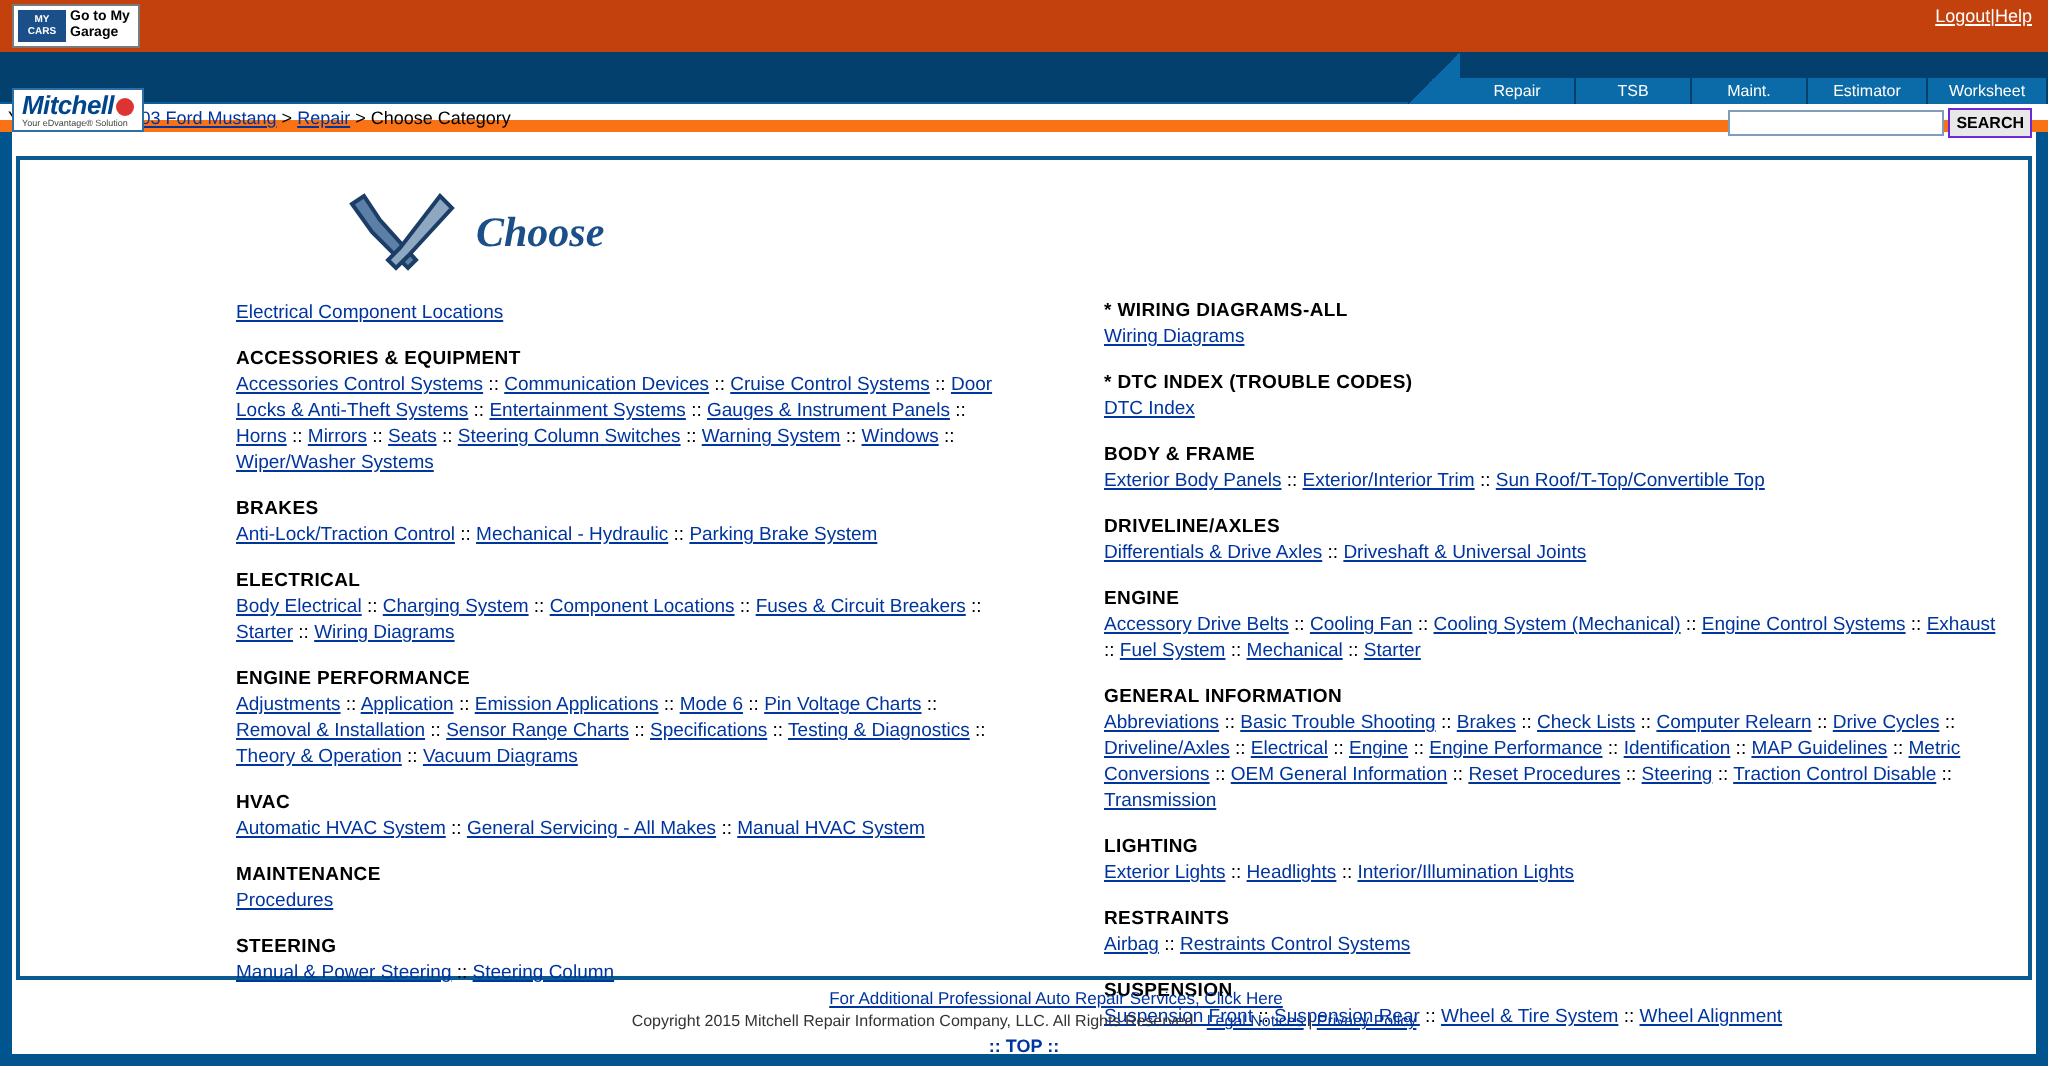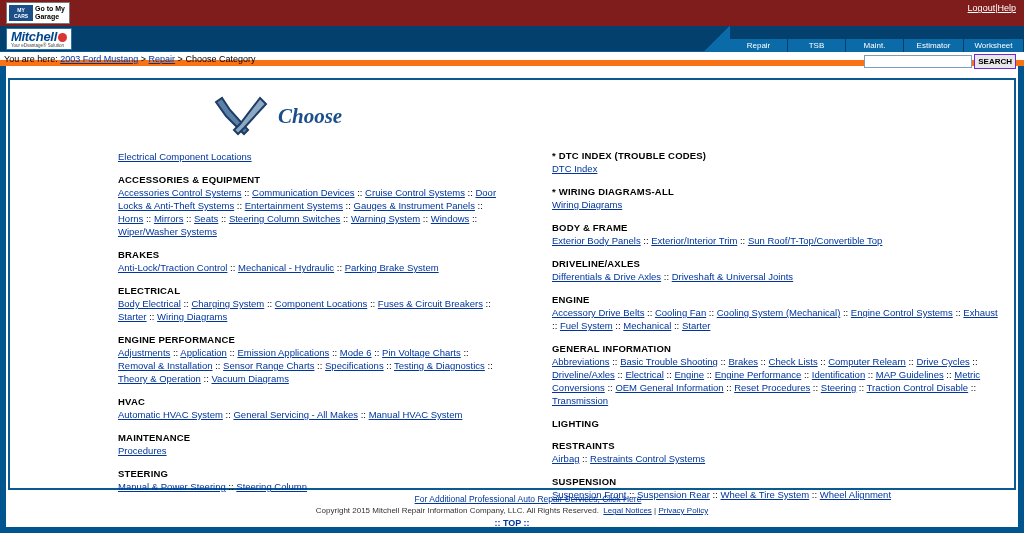--- a/index.html
+++ b/index.html
@@ -10,21 +10,21 @@
     font-family: "Liberation Sans", sans-serif;
     font-size: 11px;
     color: #000;
     overflow: hidden;
   }
   a { color: #00359e; text-decoration: underline; }
 
   
   .topbar {
     height: 26px;
-    background: #7f1d1d;
+    background: #c2410c;
     position: relative;
   }
   .garage-btn {
     position: absolute;
     left: 6px; top: 2px;
     width: 64px; height: 22px;
     background: #ffffff;
     border: 1px solid #7a7a7a;
     display: flex;
     align-items: center;
@@ -59,21 +59,21 @@
 
   
   .brandbar {
     height: 26px;
     background: #03406e;
     position: relative;
     border-bottom: 1px solid #0a5f9a;
   }
   .mitchell-logo {
     position: absolute;
-    left: 6px; top: 2px;
+    left: 6px; top: 18px;
     background: #ffffff;
     border: 1px solid #2d6ea5;
     padding: 1px 4px 0 4px;
     height: 22px;
   }
   .mitchell-word {
     font-size: 13px;
     font-weight: bold;
     font-style: italic;
     color: #00468c;
@@ -166,21 +166,20 @@
     padding: 8px 0 0 0;
     position: relative;
     height: 100%;
   }
   .title-block {
     display: flex;
     align-items: center;
     gap: 8px;
     padding-left: 160px;
     height: 56px;
-    margin-left: 40px;
   }
   .wrench-icon { width: 60px; height: 44px; }
   .title-text {
     font-family: "Liberation Serif", serif;
     font-style: italic;
     font-weight: bold;
     font-size: 21px;
     color: #1b4f8a;
     line-height: 23px;
   }
@@ -336,45 +335,46 @@
             <div class="group-title">MAINTENANCE</div>
             <div class="group-links"><a href="#">Procedures</a></div>
           </div>
           <div class="group">
             <div class="group-title">STEERING</div>
             <div class="group-links"><a href="#">Manual &amp; Power Steering</a><span class="sep"> :: </span><a href="#">Steering Column</a></div>
           </div>
         </div>
       <div class="col right" id="right-col">
           <div class="group">
+            <div class="group-title">* WIRING DIAGRAMS-ALL</div>
+            <div class="group-links"><a href="#">Wiring Diagrams</a></div>
+          </div>
+          <div class="group">
             <div class="group-title">* DTC INDEX (TROUBLE CODES)</div>
             <div class="group-links"><a href="#">DTC Index</a></div>
           </div>
           <div class="group">
-            <div class="group-title">* WIRING DIAGRAMS-ALL</div>
-            <div class="group-links"><a href="#">Wiring Diagrams</a></div>
-          </div>
-          <div class="group">
             <div class="group-title">BODY &amp; FRAME</div>
             <div class="group-links"><a href="#">Exterior Body Panels</a><span class="sep"> :: </span><a href="#">Exterior/Interior Trim</a><span class="sep"> :: </span><a href="#">Sun Roof/T-Top/Convertible Top</a></div>
           </div>
           <div class="group">
             <div class="group-title">DRIVELINE/AXLES</div>
             <div class="group-links"><a href="#">Differentials &amp; Drive Axles</a><span class="sep"> :: </span><a href="#">Driveshaft &amp; Universal Joints</a></div>
           </div>
           <div class="group">
             <div class="group-title">ENGINE</div>
             <div class="group-links"><a href="#">Accessory Drive Belts</a><span class="sep"> :: </span><a href="#">Cooling Fan</a><span class="sep"> :: </span><a href="#">Cooling System (Mechanical)</a><span class="sep"> :: </span><a href="#">Engine Control Systems</a><span class="sep"> :: </span><a href="#">Exhaust</a><span class="sep"> :: </span><a href="#">Fuel System</a><span class="sep"> :: </span><a href="#">Mechanical</a><span class="sep"> :: </span><a href="#">Starter</a></div>
           </div>
           <div class="group">
             <div class="group-title">GENERAL INFORMATION</div>
             <div class="group-links"><a href="#">Abbreviations</a><span class="sep"> :: </span><a href="#">Basic Trouble Shooting</a><span class="sep"> :: </span><a href="#">Brakes</a><span class="sep"> :: </span><a href="#">Check Lists</a><span class="sep"> :: </span><a href="#">Computer Relearn</a><span class="sep"> :: </span><a href="#">Drive Cycles</a><span class="sep"> :: </span><a href="#">Driveline/Axles</a><span class="sep"> :: </span><a href="#">Electrical</a><span class="sep"> :: </span><a href="#">Engine</a><span class="sep"> :: </span><a href="#">Engine Performance</a><span class="sep"> :: </span><a href="#">Identification</a><span class="sep"> :: </span><a href="#">MAP Guidelines</a><span class="sep"> :: </span><a href="#">Metric Conversions</a><span class="sep"> :: </span><a href="#">OEM General Information</a><span class="sep"> :: </span><a href="#">Reset Procedures</a><span class="sep"> :: </span><a href="#">Steering</a><span class="sep"> :: </span><a href="#">Traction Control Disable</a><span class="sep"> :: </span><a href="#">Transmission</a></div>
           </div>
           <div class="group">
             <div class="group-title">LIGHTING</div>
+            <div class="group-links"><a href="#">Exterior Lights</a><span class="sep"> :: </span><a href="#">Headlights</a><span class="sep"> :: </span><a href="#">Interior/Illumination Lights</a></div>
           </div>
           <div class="group">
             <div class="group-title">RESTRAINTS</div>
             <div class="group-links"><a href="#">Airbag</a><span class="sep"> :: </span><a href="#">Restraints Control Systems</a></div>
           </div>
           <div class="group">
             <div class="group-title">SUSPENSION</div>
             <div class="group-links"><a href="#">Suspension Front</a><span class="sep"> :: </span><a href="#">Suspension Rear</a><span class="sep"> :: </span><a href="#">Wheel &amp; Tire System</a><span class="sep"> :: </span><a href="#">Wheel Alignment</a></div>
           </div>
         </div>

